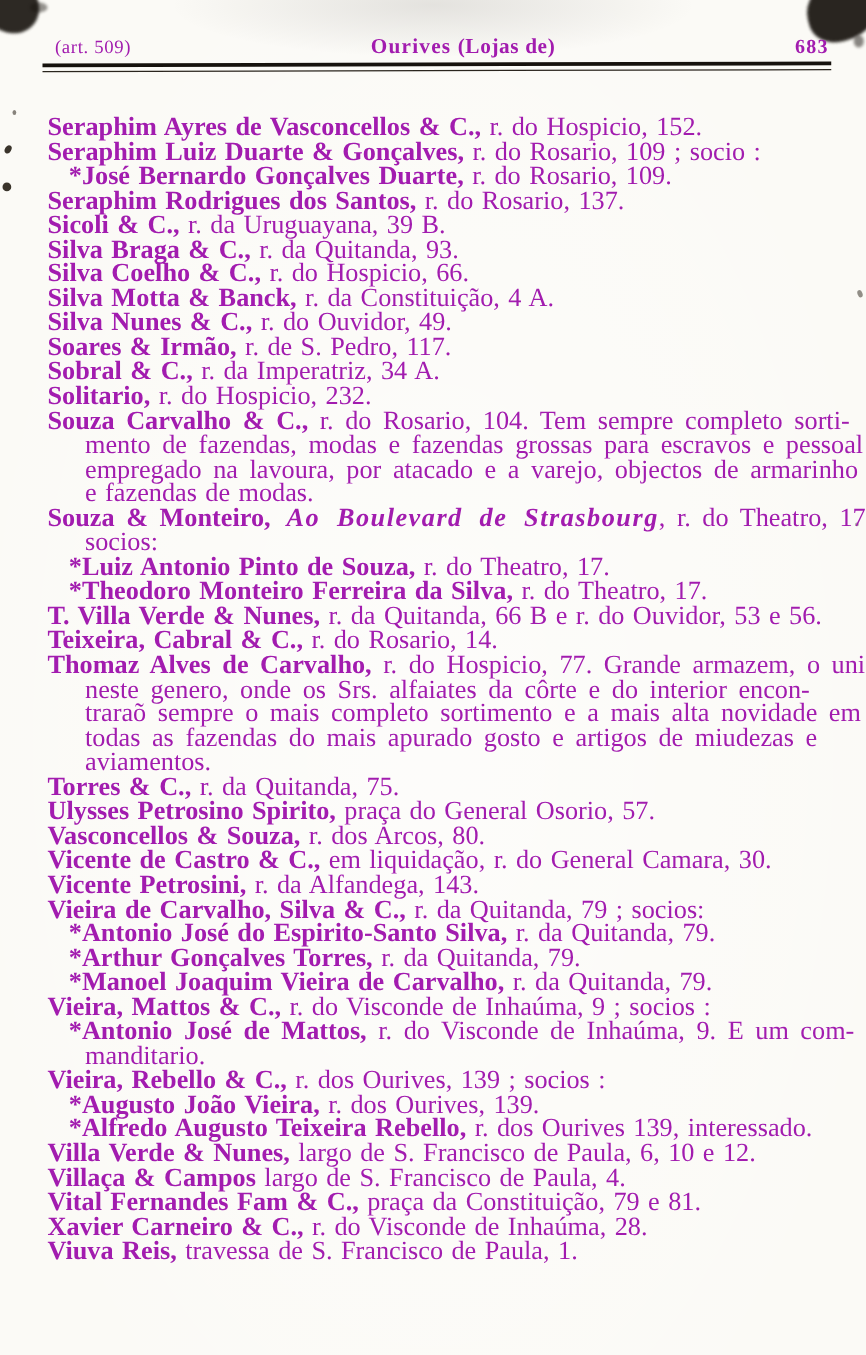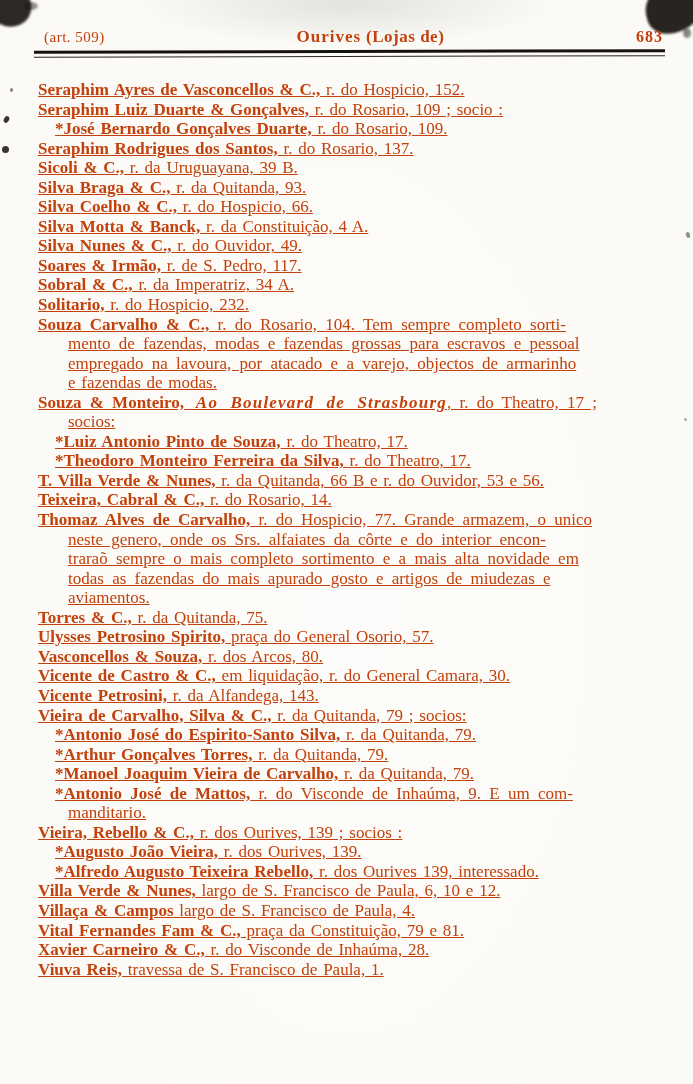--- a/index.html
+++ b/index.html
@@ -1,20 +1,20 @@
 <!DOCTYPE html>
 <html><head>
 <meta charset="utf-8">
 <style>
   html,body{margin:0;padding:0;}
   .page{
     position:relative;
     width:693px;height:1084px;
     background:#fbfaf6;
-    color:#c2410c;
+    color:#a21caf;
     font-family:"Liberation Serif","DejaVu Serif",serif;
     overflow:hidden;
   }
   
   .page::before{
     content:"";position:absolute;inset:0;pointer-events:none;
     background:
       radial-gradient(ellipse 300px 60px at 50% 4px, rgba(60,55,45,.12), transparent 70%),
       radial-gradient(ellipse 500px 900px at 50% 55%, rgba(255,255,255,.5), transparent 80%);
   }
@@ -29,25 +29,25 @@
   .title-suffix{font-weight:bold;margin-left:5px;letter-spacing:.5px;font-family:Liberation Serif, serif;}
   .header-right{font-size:16px;font-weight:bold;letter-spacing:1px;}
   .rule{
     margin:3px 28px 0 34px;
     height:3px;
     border-top:3px solid #16120d;
     border-bottom:1px solid #2a251e;
     transform:rotate(-0.15deg);
   }
   .list{
-    padding:23px 20px 0 38px;
-    font-size:17px;
+    padding:35px 20px 0 38px;
+    font-size:21px;
     line-height:19.55px;
     word-spacing:1.5px;
-    position:relative;z-index:2;text-decoration:underline;
+    position:relative;z-index:2;
   }
   .line{white-space:nowrap;}
   .indent-1{padding-left:30px;}
   .indent-2{padding-left:17px;}
   .wide{word-spacing:4px;}
   .seg-b{font-weight:bold;}
   .seg-r{font-weight:normal;}
   .seg-i{font-style:italic;font-weight:bold;letter-spacing:1.2px;word-spacing:7px;}
   
   .noise{position:absolute;background:#17130e;filter:blur(1.2px);z-index:1;}
@@ -115,20 +115,21 @@
       <div class="line indent-1"><span class="seg-r">aviamentos.</span></div>
       <div class="line indent-0"><span class="seg-b">Torres &amp; C.,</span><span class="seg-r"> r. da Quitanda, 75.</span></div>
       <div class="line indent-0"><span class="seg-b">Ulysses Petrosino Spirito,</span><span class="seg-r"> praça do General Osorio, 57.</span></div>
       <div class="line indent-0"><span class="seg-b">Vasconcellos &amp; Souza,</span><span class="seg-r"> r. dos Arcos, 80.</span></div>
       <div class="line indent-0"><span class="seg-b">Vicente de Castro &amp; C.,</span><span class="seg-r"> em liquidação, r. do General Camara, 30.</span></div>
       <div class="line indent-0"><span class="seg-b">Vicente Petrosini,</span><span class="seg-r"> r. da Alfandega, 143.</span></div>
       <div class="line indent-0"><span class="seg-b">Vieira de Carvalho, Silva &amp; C.,</span><span class="seg-r"> r. da Quitanda, 79 ; socios:</span></div>
       <div class="line indent-2"><span class="seg-b">*Antonio José do Espirito-Santo Silva,</span><span class="seg-r"> r. da Quitanda, 79.</span></div>
       <div class="line indent-2"><span class="seg-b">*Arthur Gonçalves Torres,</span><span class="seg-r"> r. da Quitanda, 79.</span></div>
       <div class="line indent-2"><span class="seg-b">*Manoel Joaquim Vieira de Carvalho,</span><span class="seg-r"> r. da Quitanda, 79.</span></div>
+      <div class="line indent-0"><span class="seg-b">Vieira, Mattos &amp; C.,</span><span class="seg-r"> r. do Visconde de Inhaúma, 9 ; socios :</span></div>
       <div class="line indent-2 wide"><span class="seg-b">*Antonio José de Mattos,</span><span class="seg-r"> r. do Visconde de Inhaúma, 9. E um com-</span></div>
       <div class="line indent-1"><span class="seg-r">manditario.</span></div>
       <div class="line indent-0"><span class="seg-b">Vieira, Rebello &amp; C.,</span><span class="seg-r"> r. dos Ourives, 139 ; socios :</span></div>
       <div class="line indent-2"><span class="seg-b">*Augusto João Vieira,</span><span class="seg-r"> r. dos Ourives, 139.</span></div>
       <div class="line indent-2"><span class="seg-b">*Alfredo Augusto Teixeira Rebello,</span><span class="seg-r"> r. dos Ourives 139, interessado.</span></div>
       <div class="line indent-0"><span class="seg-b">Villa Verde &amp; Nunes,</span><span class="seg-r"> largo de S. Francisco de Paula, 6, 10 e 12.</span></div>
       <div class="line indent-0"><span class="seg-b">Villaça &amp; Campos</span><span class="seg-r"> largo de S. Francisco de Paula, 4.</span></div>
       <div class="line indent-0"><span class="seg-b">Vital Fernandes Fam &amp; C.,</span><span class="seg-r"> praça da Constituição, 79 e 81.</span></div>
       <div class="line indent-0"><span class="seg-b">Xavier Carneiro &amp; C.,</span><span class="seg-r"> r. do Visconde de Inhaúma, 28.</span></div>
       <div class="line indent-0"><span class="seg-b">Viuva Reis,</span><span class="seg-r"> travessa de S. Francisco de Paula, 1.</span></div>

